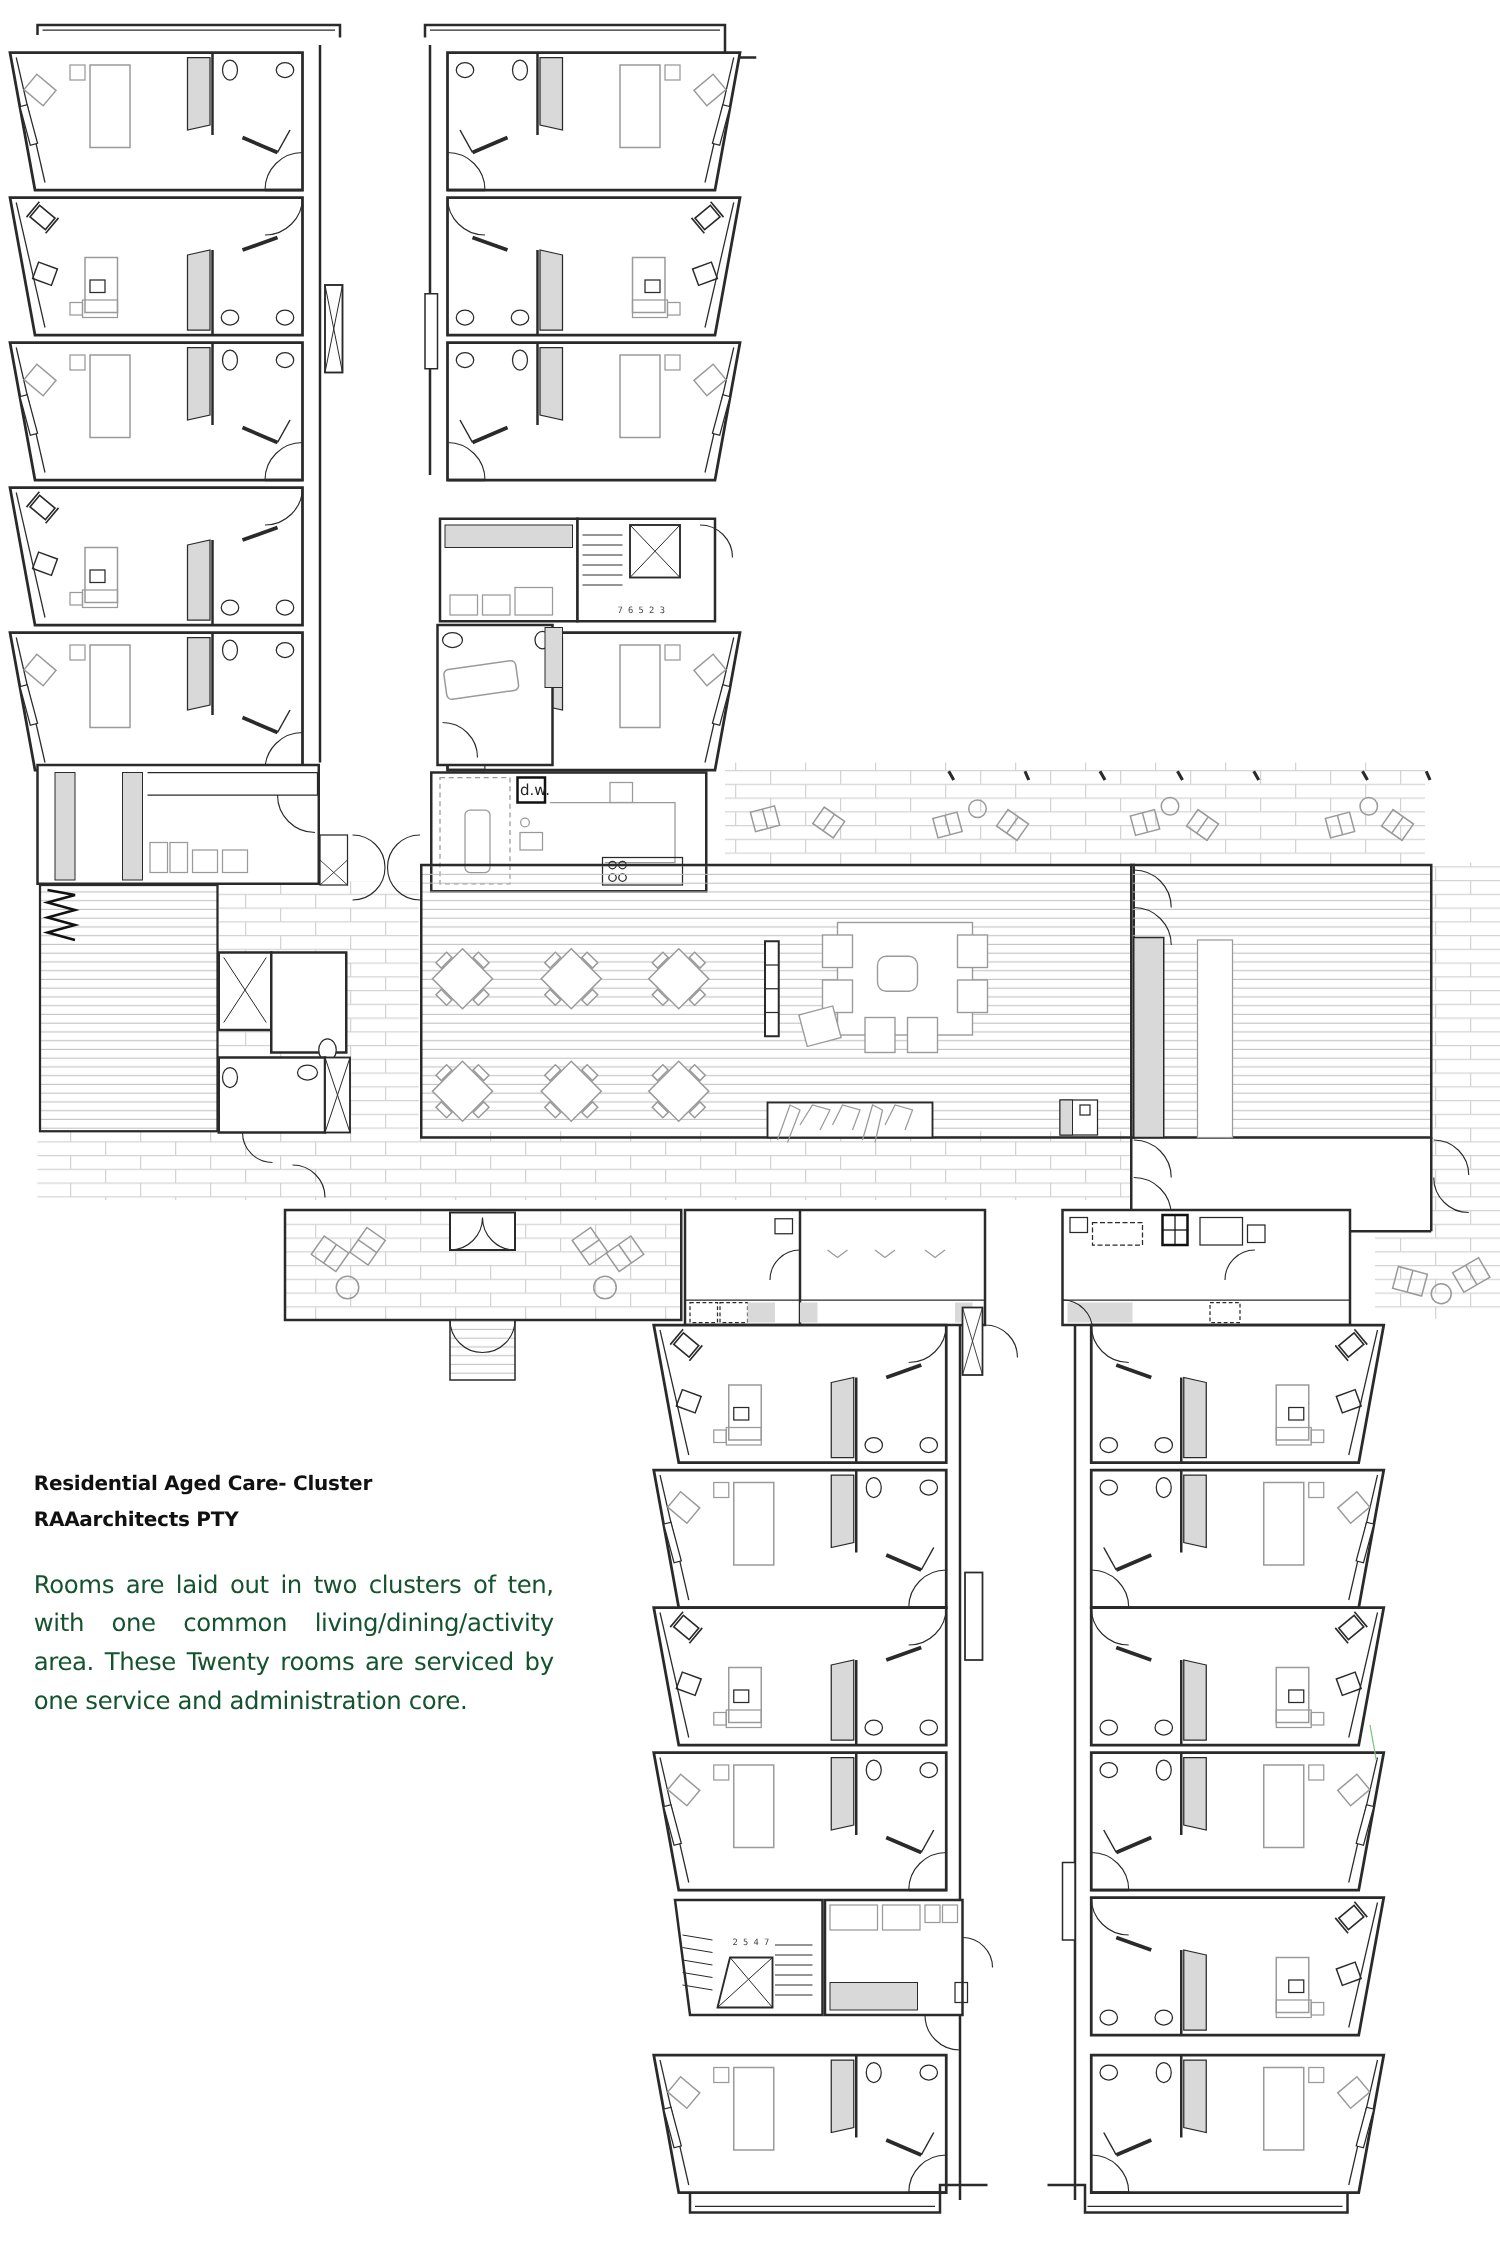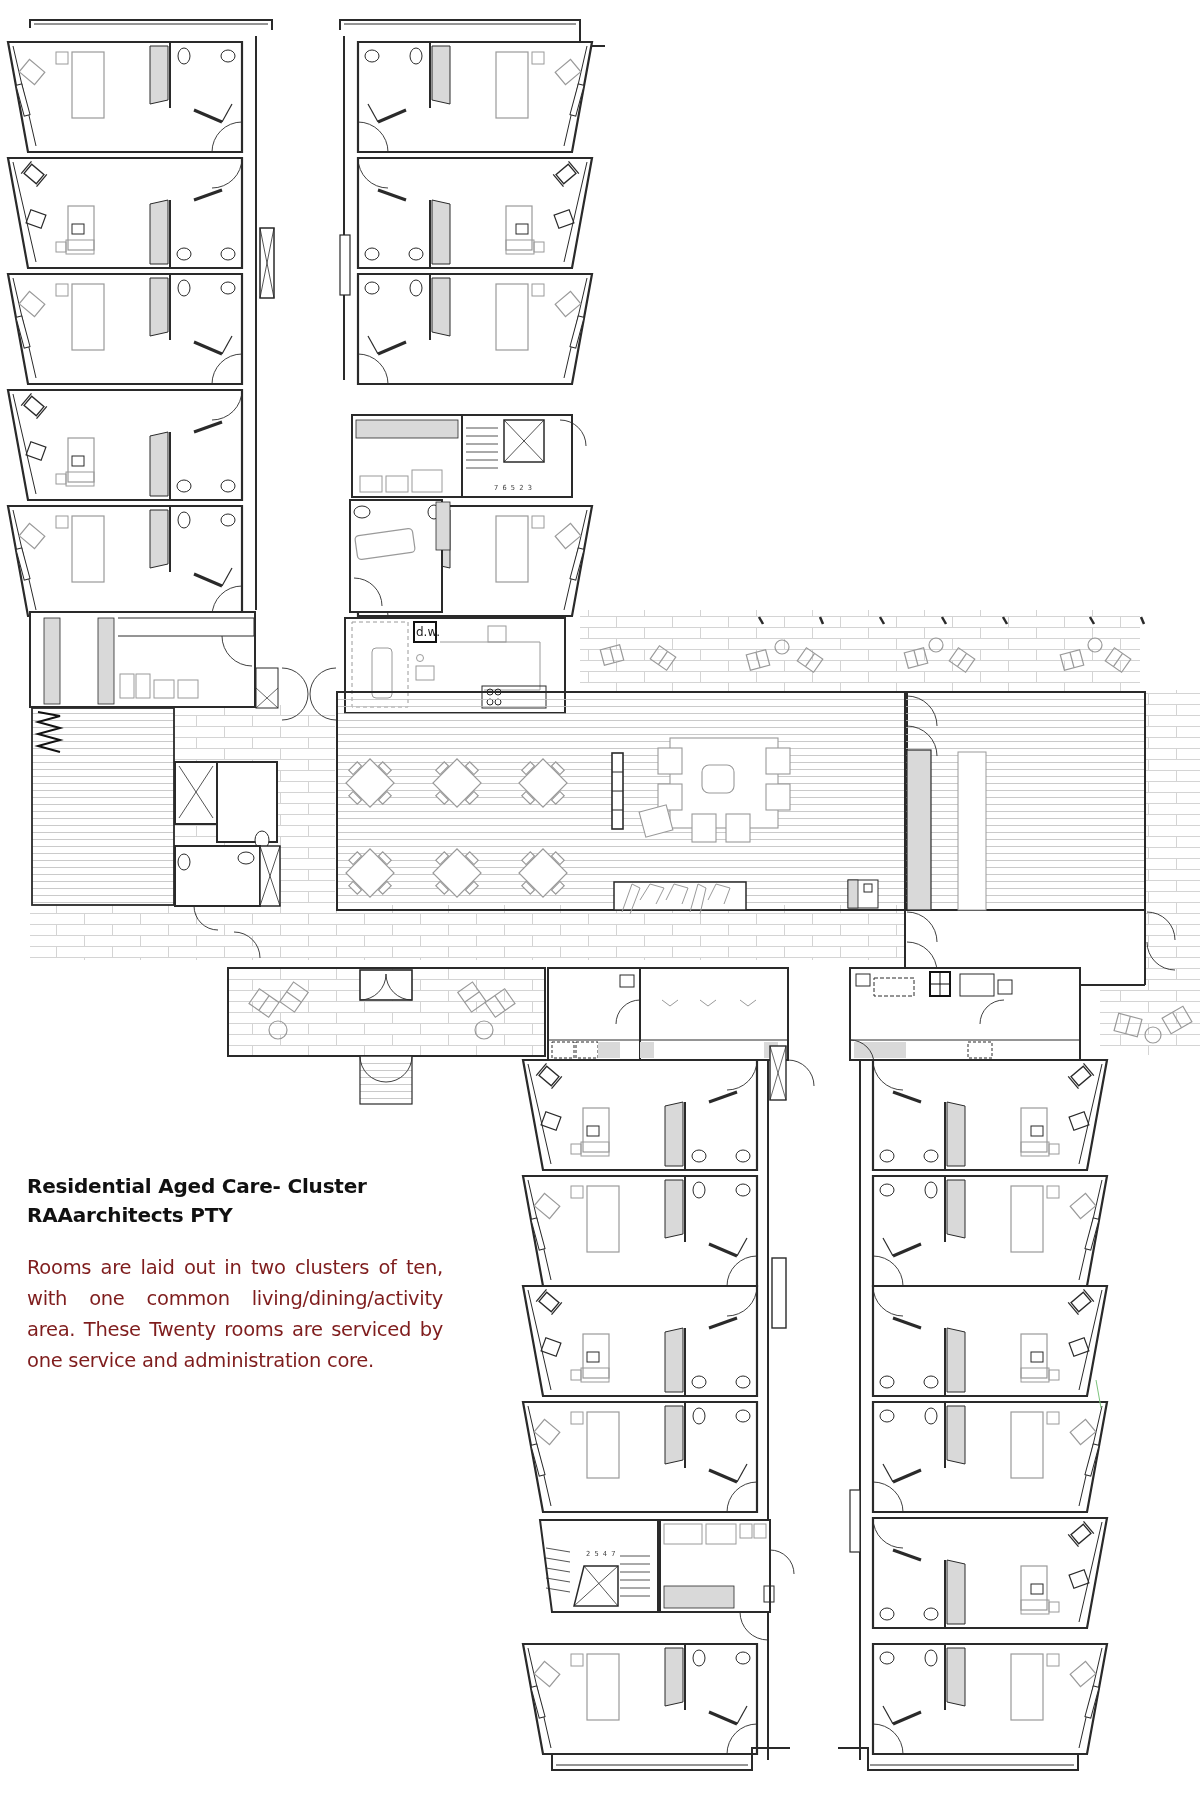--- a/index.html
+++ b/index.html
@@ -1,20 +1,20 @@
 <!DOCTYPE html>
 <html><head>
 <meta charset="utf-8">
 <style>
   html, body { margin: 0; padding: 0; background: #ffffff; }
   body { width: 1200px; height: 1799px; position: relative; overflow: hidden; }
   #plan { position: absolute; left: 0; top: 0; width: 1200px; height: 1799px; }
   .caption { position: absolute; left: 27px; top: 1172px; width: 416px; color: #111; }
-  .caption h1 { margin: 0; font-family: "DejaVu Sans", sans-serif; font-weight: bold; font-size: 20px; line-height: 29px; letter-spacing: -0.2px; }
-  .caption p { margin: 22px 0 0 0; font-family: "DejaVu Sans", sans-serif; font-size: 19.5px; line-height: 31px; text-align: justify; letter-spacing: -0.3px; color: #7f1d1d; }
+  .caption h1 { margin: 0; font-family: "DejaVu Sans", sans-serif; font-weight: bold; font-size: 16px; line-height: 29px; letter-spacing: -0.2px; }
+  .caption p { margin: 22px 0 0 0; font-family: "DejaVu Sans", sans-serif; font-size: 19.5px; line-height: 31px; text-align: justify; letter-spacing: -0.3px; color: #14532d; }
   .lbl { font-family: "DejaVu Sans", sans-serif; font-size: 12px; fill: #222; }
   .tiny { font-family: "DejaVu Sans Mono", monospace; font-size: 7px; fill: #444; }
 </style>
 </head>
 <body>
 
 <svg id="plan" viewBox="0 0 1200 1799" xmlns="http://www.w3.org/2000/svg">
   <defs>
     <pattern id="deck" width="8" height="7" patternUnits="userSpaceOnUse">
       <line x1="0" y1="6.5" x2="8" y2="6.5" stroke="#bdbdbd" stroke-width="0.8"></line>

